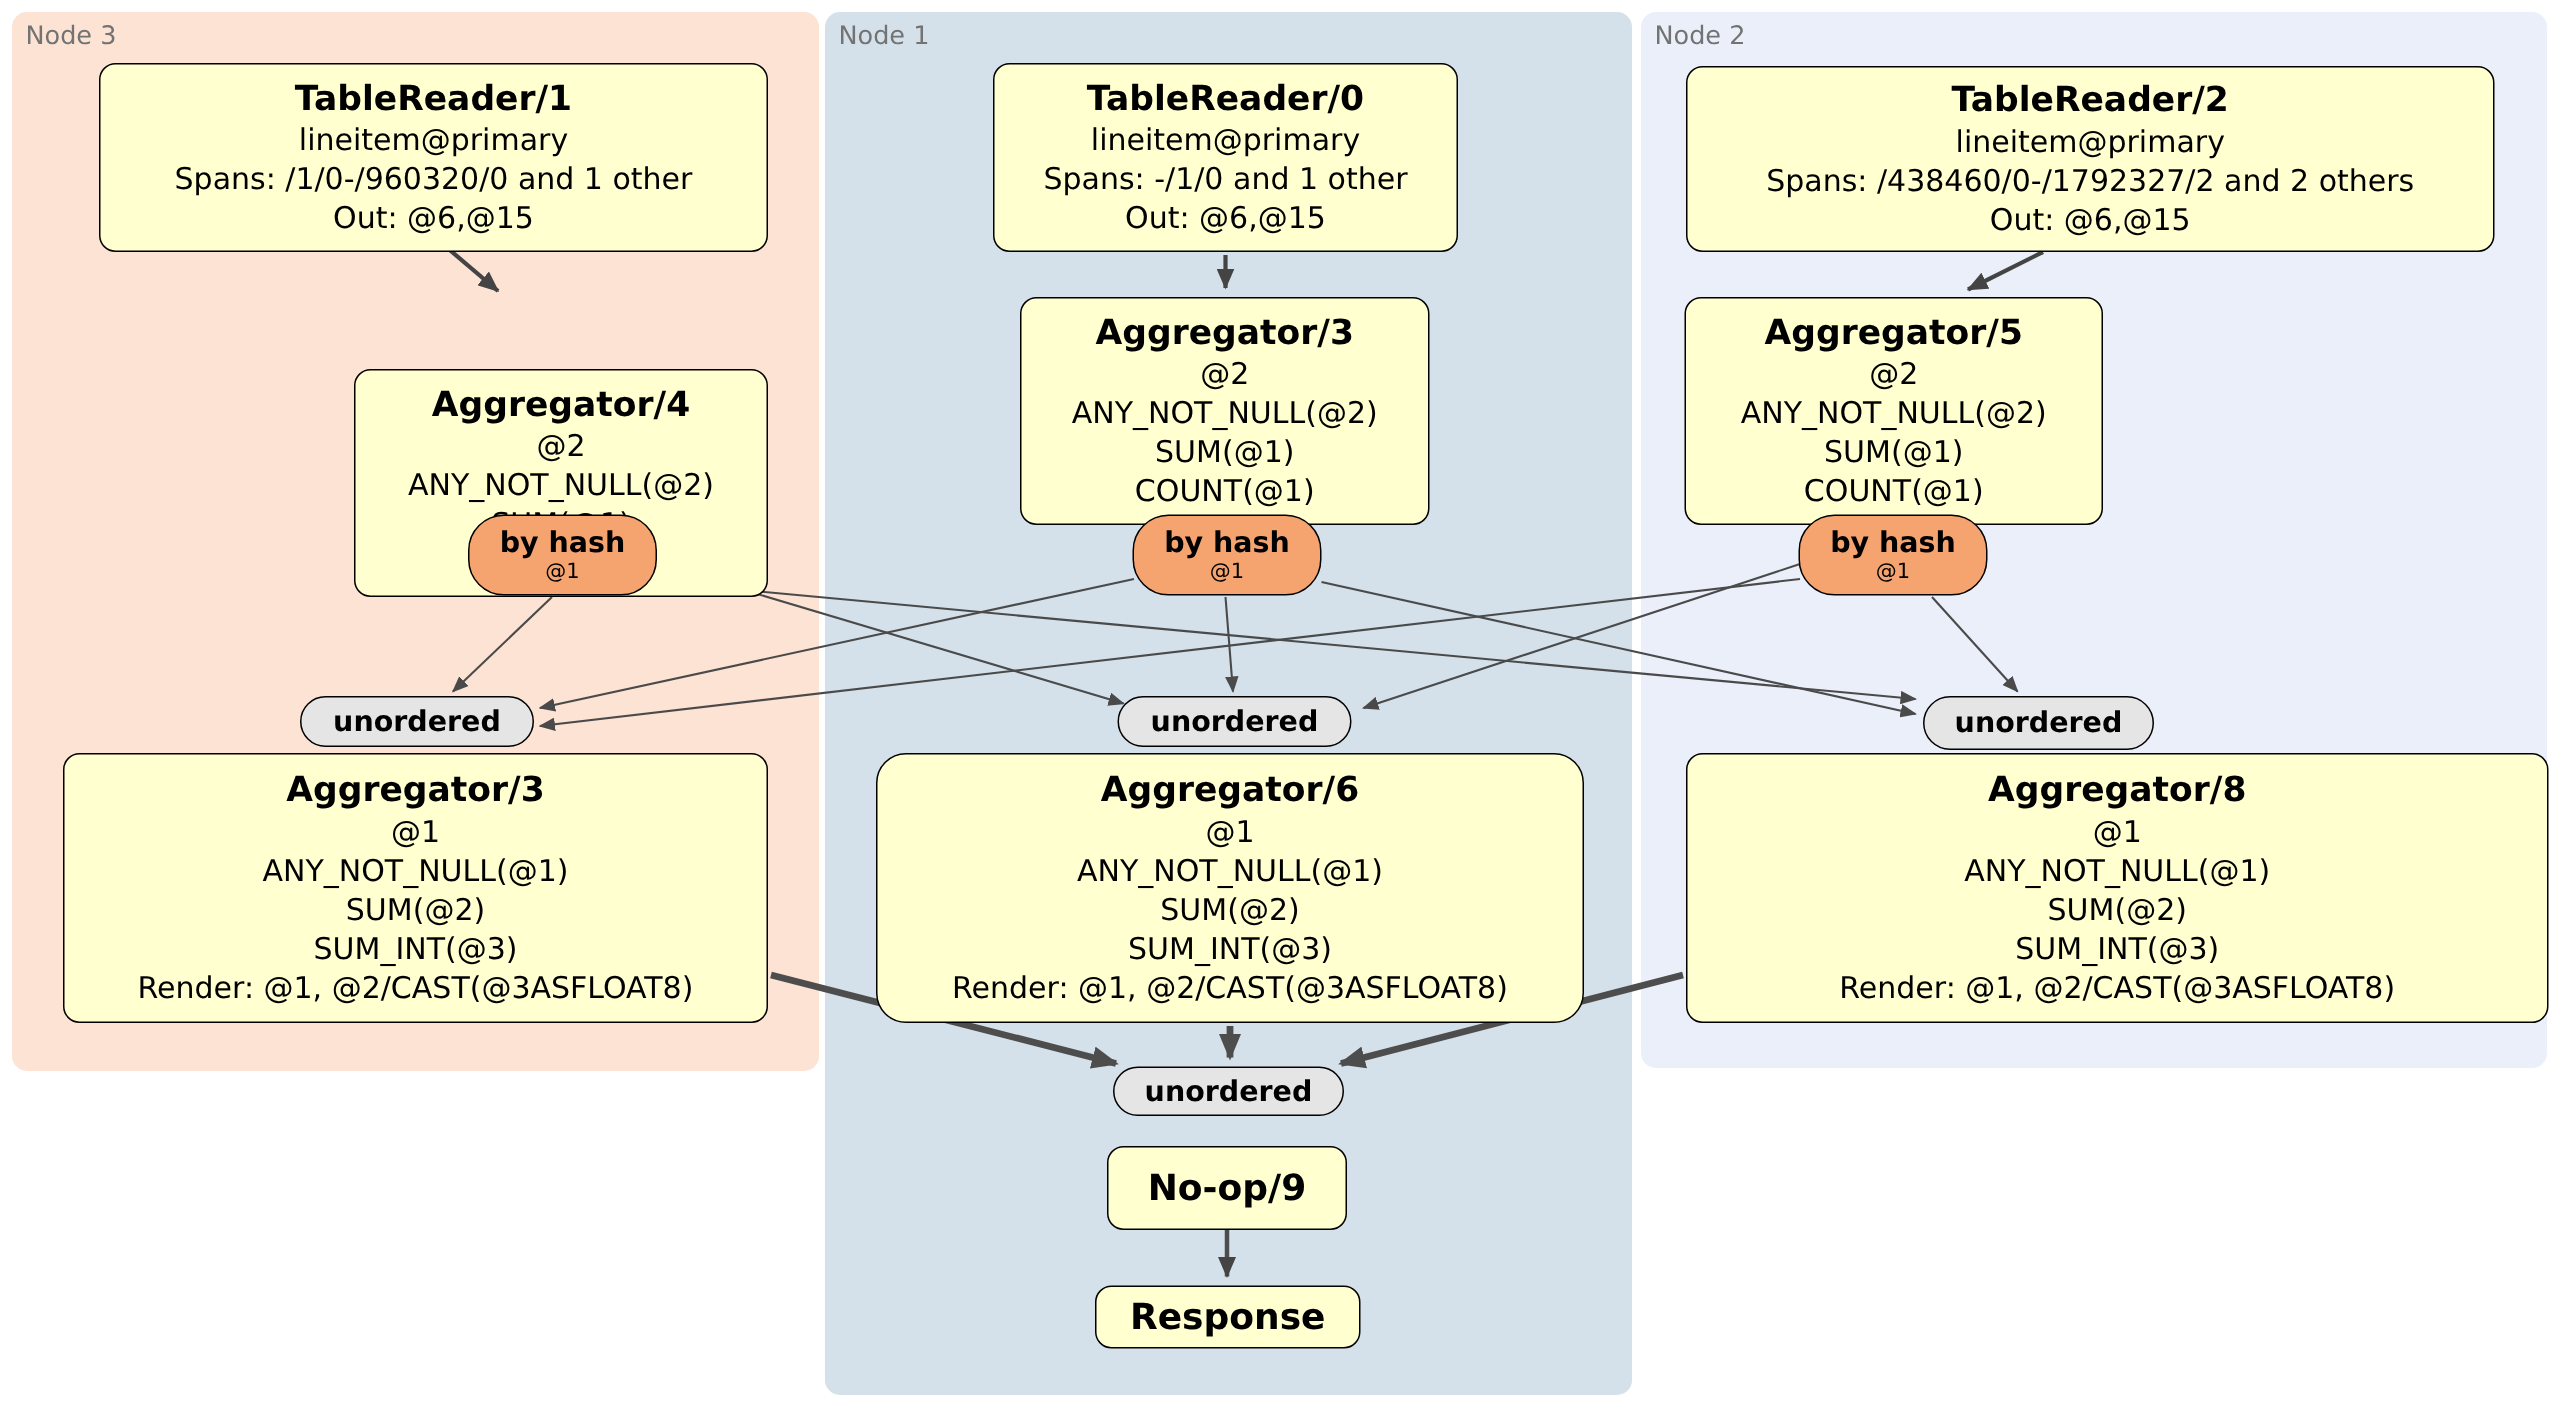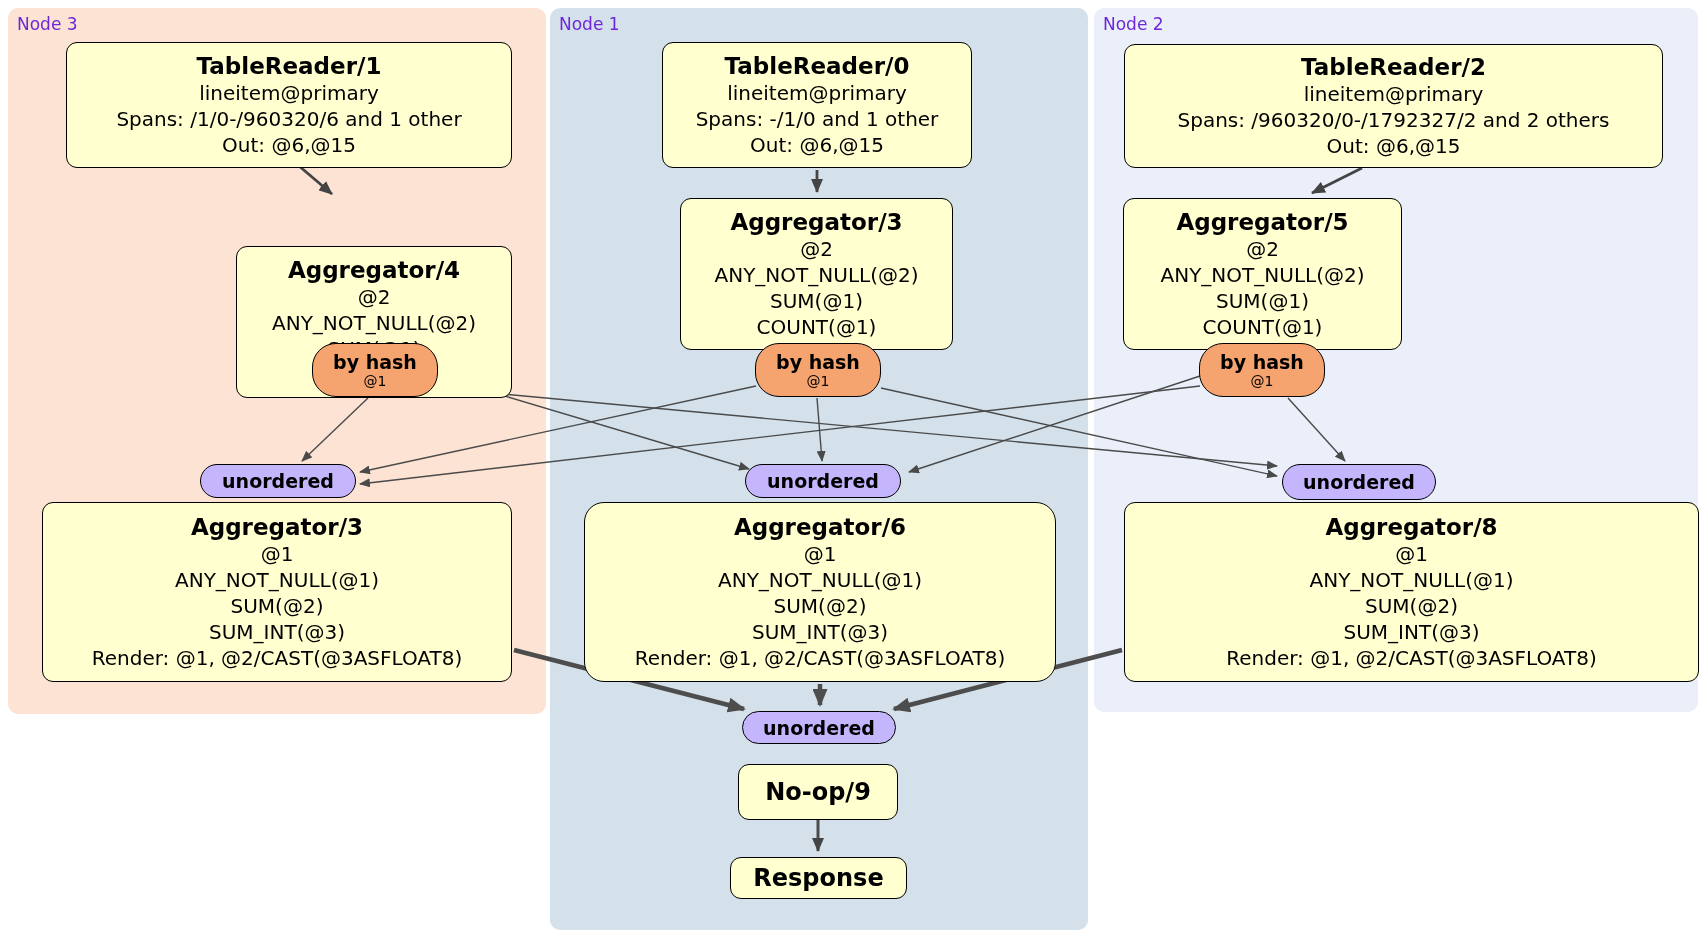--- a/index.html
+++ b/index.html
@@ -2,21 +2,21 @@
 <html><head>
 <meta charset="utf-8">
 <style>
   html,body{margin:0;padding:0;background:#ffffff;}
   .canvas{
     position:relative;width:1708px;height:940px;overflow:hidden;
     font-family:"DejaVu Sans",sans-serif;color:#000;
   }
   
   .group{position:absolute;border-radius:10px;z-index:0;}
-  .group-label{position:absolute;top:6px;left:9px;font-size:17px;color:#6d28d9;}
+  .group-label{position:absolute;top:6px;left:9px;font-size:17px;color:#737373;}
   #g-node3{left:8px;top:8px;width:538px;height:706px;background:#fce3d3;}
   #g-node1{left:550px;top:8px;width:538px;height:922px;background:#d4e1ea;}
   #g-node2{left:1094px;top:8px;width:604px;height:704px;background:#eaeffa;}
   
   #edges{position:absolute;left:0;top:0;z-index:1;}
   
   .box{
     position:absolute;z-index:2;background:#ffffd0;border:1.6px solid #000;
     border-radius:11px;display:flex;flex-direction:column;align-items:center;
     justify-content:center;text-align:center;box-sizing:border-box;padding:2px 6px;
@@ -41,21 +41,21 @@
     border-radius:24px;display:flex;flex-direction:column;align-items:center;
     justify-content:center;text-align:center;box-sizing:border-box;
   }
   .hash-label{font-weight:bold;font-size:19px;line-height:22px;}
   .hash-tag{font-size:14px;line-height:16px;}
   #r-hash4{left:312px;top:343px;width:126px;height:54px;}
   #r-hash3{left:755px;top:343px;width:126px;height:54px;}
   #r-hash5{left:1199px;top:343px;width:126px;height:54px;}
   
   .sync-pill{
-    position:absolute;z-index:3;background:#c4b5fd;border:1.7px solid #000;
+    position:absolute;z-index:3;background:#e5e5e5;border:1.7px solid #000;
     border-radius:18px;display:flex;align-items:center;justify-content:center;
     font-weight:bold;font-size:19px;box-sizing:border-box;
   }
   #s-uno7{left:200px;top:464px;width:156px;height:34px;}
   #s-uno6{left:745px;top:464px;width:156px;height:34px;}
   #s-uno8{left:1282px;top:464px;width:154px;height:36px;}
   #s-uno9{left:742px;top:711px;width:154px;height:33px;}
 </style>
 </head>
 <body>
@@ -102,33 +102,33 @@
     <line x1="514" y1="650" x2="744" y2="709" stroke="#4d4d4d" stroke-width="4.5" marker-end="url(#ah-l)"></line>
     <line x1="820" y1="684" x2="820" y2="705" stroke="#4d4d4d" stroke-width="4.5" marker-end="url(#ah-l)"></line>
     <line x1="1122" y1="650" x2="894" y2="709" stroke="#4d4d4d" stroke-width="4.5" marker-end="url(#ah-l)"></line>
 
     <line x1="818" y1="790" x2="818" y2="851" stroke="#4d4d4d" stroke-width="3" marker-end="url(#ah-m)"></line>
   </svg>
 
   <div class="box" id="b-tr1">
     <span class="box-title">TableReader/1</span>
     <span class="box-line">lineitem@primary</span>
-    <span class="box-line">Spans: /1/0-/960320/6 and 1 other</span>
+    <span class="box-line">Spans: /1/0-/960320/0 and 1 other</span>
     <span class="box-line">Out: @6,@15</span>
   </div>
   <div class="box" id="b-tr0">
     <span class="box-title">TableReader/0</span>
     <span class="box-line">lineitem@primary</span>
     <span class="box-line">Spans: -/1/0 and 1 other</span>
     <span class="box-line">Out: @6,@15</span>
   </div>
   <div class="box" id="b-tr2">
     <span class="box-title">TableReader/2</span>
     <span class="box-line">lineitem@primary</span>
-    <span class="box-line">Spans: /960320/0-/1792327/2 and 2 others</span>
+    <span class="box-line">Spans: /438460/0-/1792327/2 and 2 others</span>
     <span class="box-line">Out: @6,@15</span>
   </div>
 
   <div class="box" id="b-agg4">
     <span class="box-title">Aggregator/4</span>
     <span class="box-line">@2</span>
     <span class="box-line">ANY_NOT_NULL(@2)</span>
     <span class="box-line">SUM(@1)</span>
     <span class="box-line">COUNT(@1)</span>
   </div>

